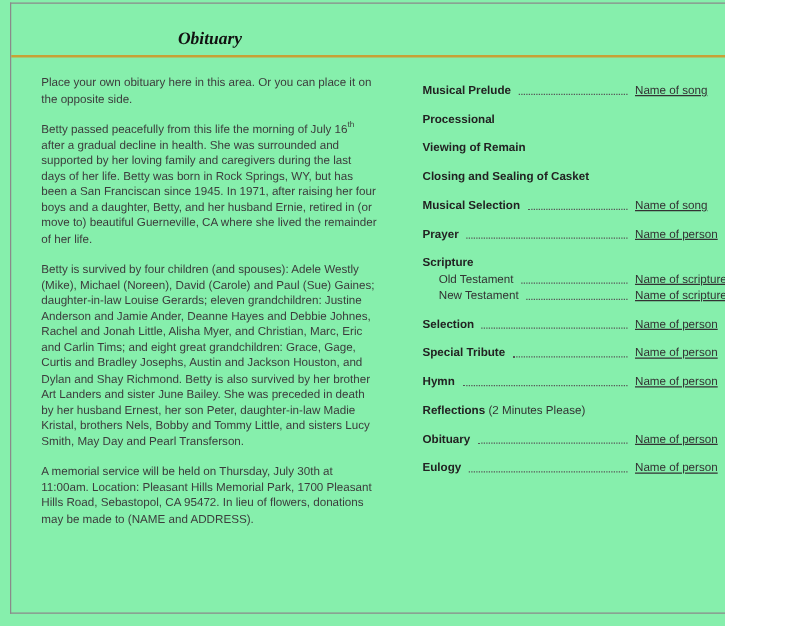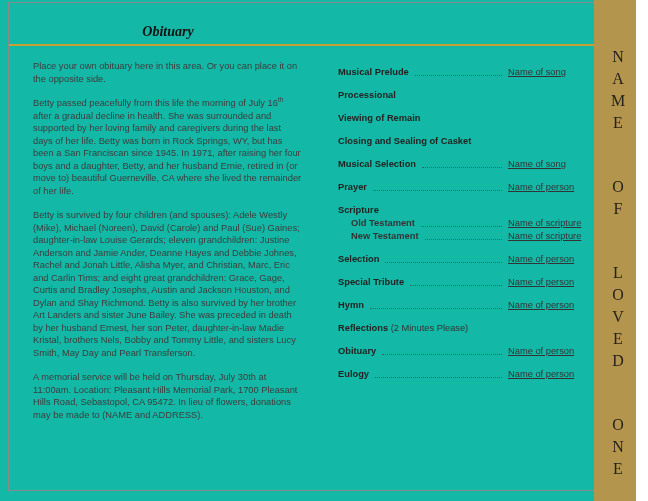--- a/index.html
+++ b/index.html
@@ -1,20 +1,20 @@
 <!DOCTYPE html>
 <html><head>
 <meta charset="utf-8">
 <style>
   html, body { margin: 0; padding: 0; background: #ffffff; }
   .page {
     position: relative;
-    width: 636px;
+    width: 580px;
     height: 501px;
-    background: #14b8a6;
+    background: #86efac;
     overflow: hidden;
     font-family: "Liberation Sans", sans-serif;
   }
   
   .border-top    { position: absolute; left: 8px;  top: 2px;   width: 586px; height: 1px; background: #8a8a8a; }
   .border-left   { position: absolute; left: 8px;  top: 2px;   width: 1px;   height: 489px; background: #8a8a8a; }
   .border-bottom { position: absolute; left: 8px;  top: 490px; width: 633px; height: 1px; background: #8a8a8a; }
   
   .gold-rule { position: absolute; left: 9px; top: 44px; width: 585px; height: 2px; background: #c7a136; }
   
@@ -36,21 +36,21 @@
   .obit-col sup { font-size: 6.5px; line-height: 0; }
   
   .svc-col {
     position: absolute; left: 318px; top: 66px; width: 266px;
     font-size: 9.3px; color: #222222;
   }
   .sgroup { margin-bottom: 10px; }
   .srow { display: flex; align-items: baseline; line-height: 13px; margin-left: 20px; }
   .srow.sub { padding-left: 13px; }
   .slabel { font-weight: bold; white-space: nowrap; }
-  .srow.sub .slabel { font-weight: bold; color: #333333; }
+  .srow.sub .slabel { font-weight: normal; color: #333333; }
   .snote { font-weight: normal; color: #333333; white-space: pre; }
   .leader {
     flex: 1 1 auto;
     border-bottom: 1px dotted #555555;
     margin: 0 6px 3px 6px;
     min-width: 10px;
     align-self: flex-end;
   }
   .svalue { flex: 0 0 76px; width: 76px; color: #333333; white-space: nowrap; text-decoration: underline; }
   

